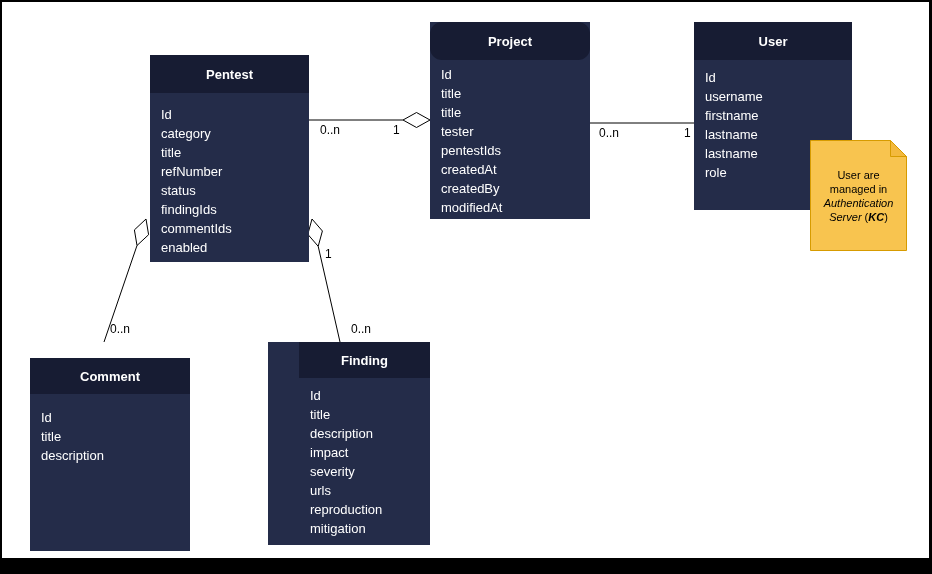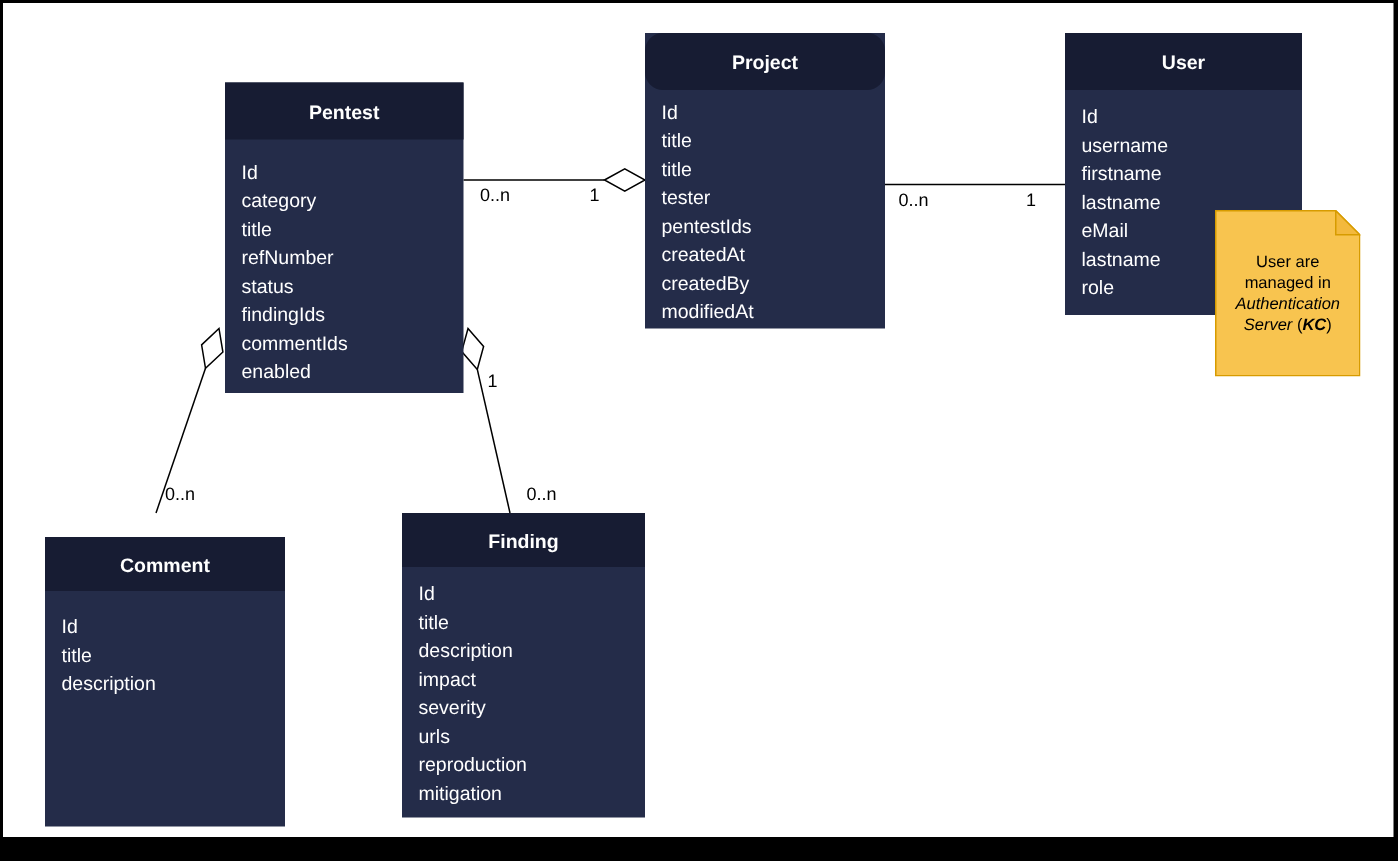--- a/index.html
+++ b/index.html
@@ -92,43 +92,42 @@
           <div class="field">title</div>
           <div class="field">title</div>
           <div class="field">tester</div>
           <div class="field">pentestIds</div>
           <div class="field">createdAt</div>
           <div class="field">createdBy</div>
           <div class="field">modifiedAt</div>
         </div>
     </section>
 
-    <section class="entity" style="left:708px;top:20px;width:158px;height:188px;">
+    <section class="entity" style="left:692px;top:20px;width:158px;height:188px;">
       <div class="e-header" style="height:38px;">User</div>
       <div class="e-fields" style="padding-top:8px;">
           <div class="field">Id</div>
           <div class="field">username</div>
           <div class="field">firstname</div>
           <div class="field">lastname</div>
-          <div class="field">eMail</div>
           <div class="field">lastname</div>
           <div class="field">role</div>
         </div>
     </section>
 
     <section class="entity" style="left:28px;top:356px;width:160px;height:193px;">
       <div class="e-header" style="height:36px;">Comment</div>
       <div class="e-fields" style="padding-top:14px;">
           <div class="field">Id</div>
           <div class="field">title</div>
           <div class="field">description</div>
         </div>
     </section>
 
-    <section class="entity" style="left:266px;top:340px;width:162px;height:203px;">
+    <section class="entity" style="left:266px;top:340px;width:162px;height:203px;padding-left:31px;">
       <div class="e-header" style="height:36px;">Finding</div>
       <div class="e-fields" style="padding-top:8px;">
           <div class="field">Id</div>
           <div class="field">title</div>
           <div class="field">description</div>
           <div class="field">impact</div>
           <div class="field">severity</div>
           <div class="field">urls</div>
           <div class="field">reproduction</div>
           <div class="field">mitigation</div>

